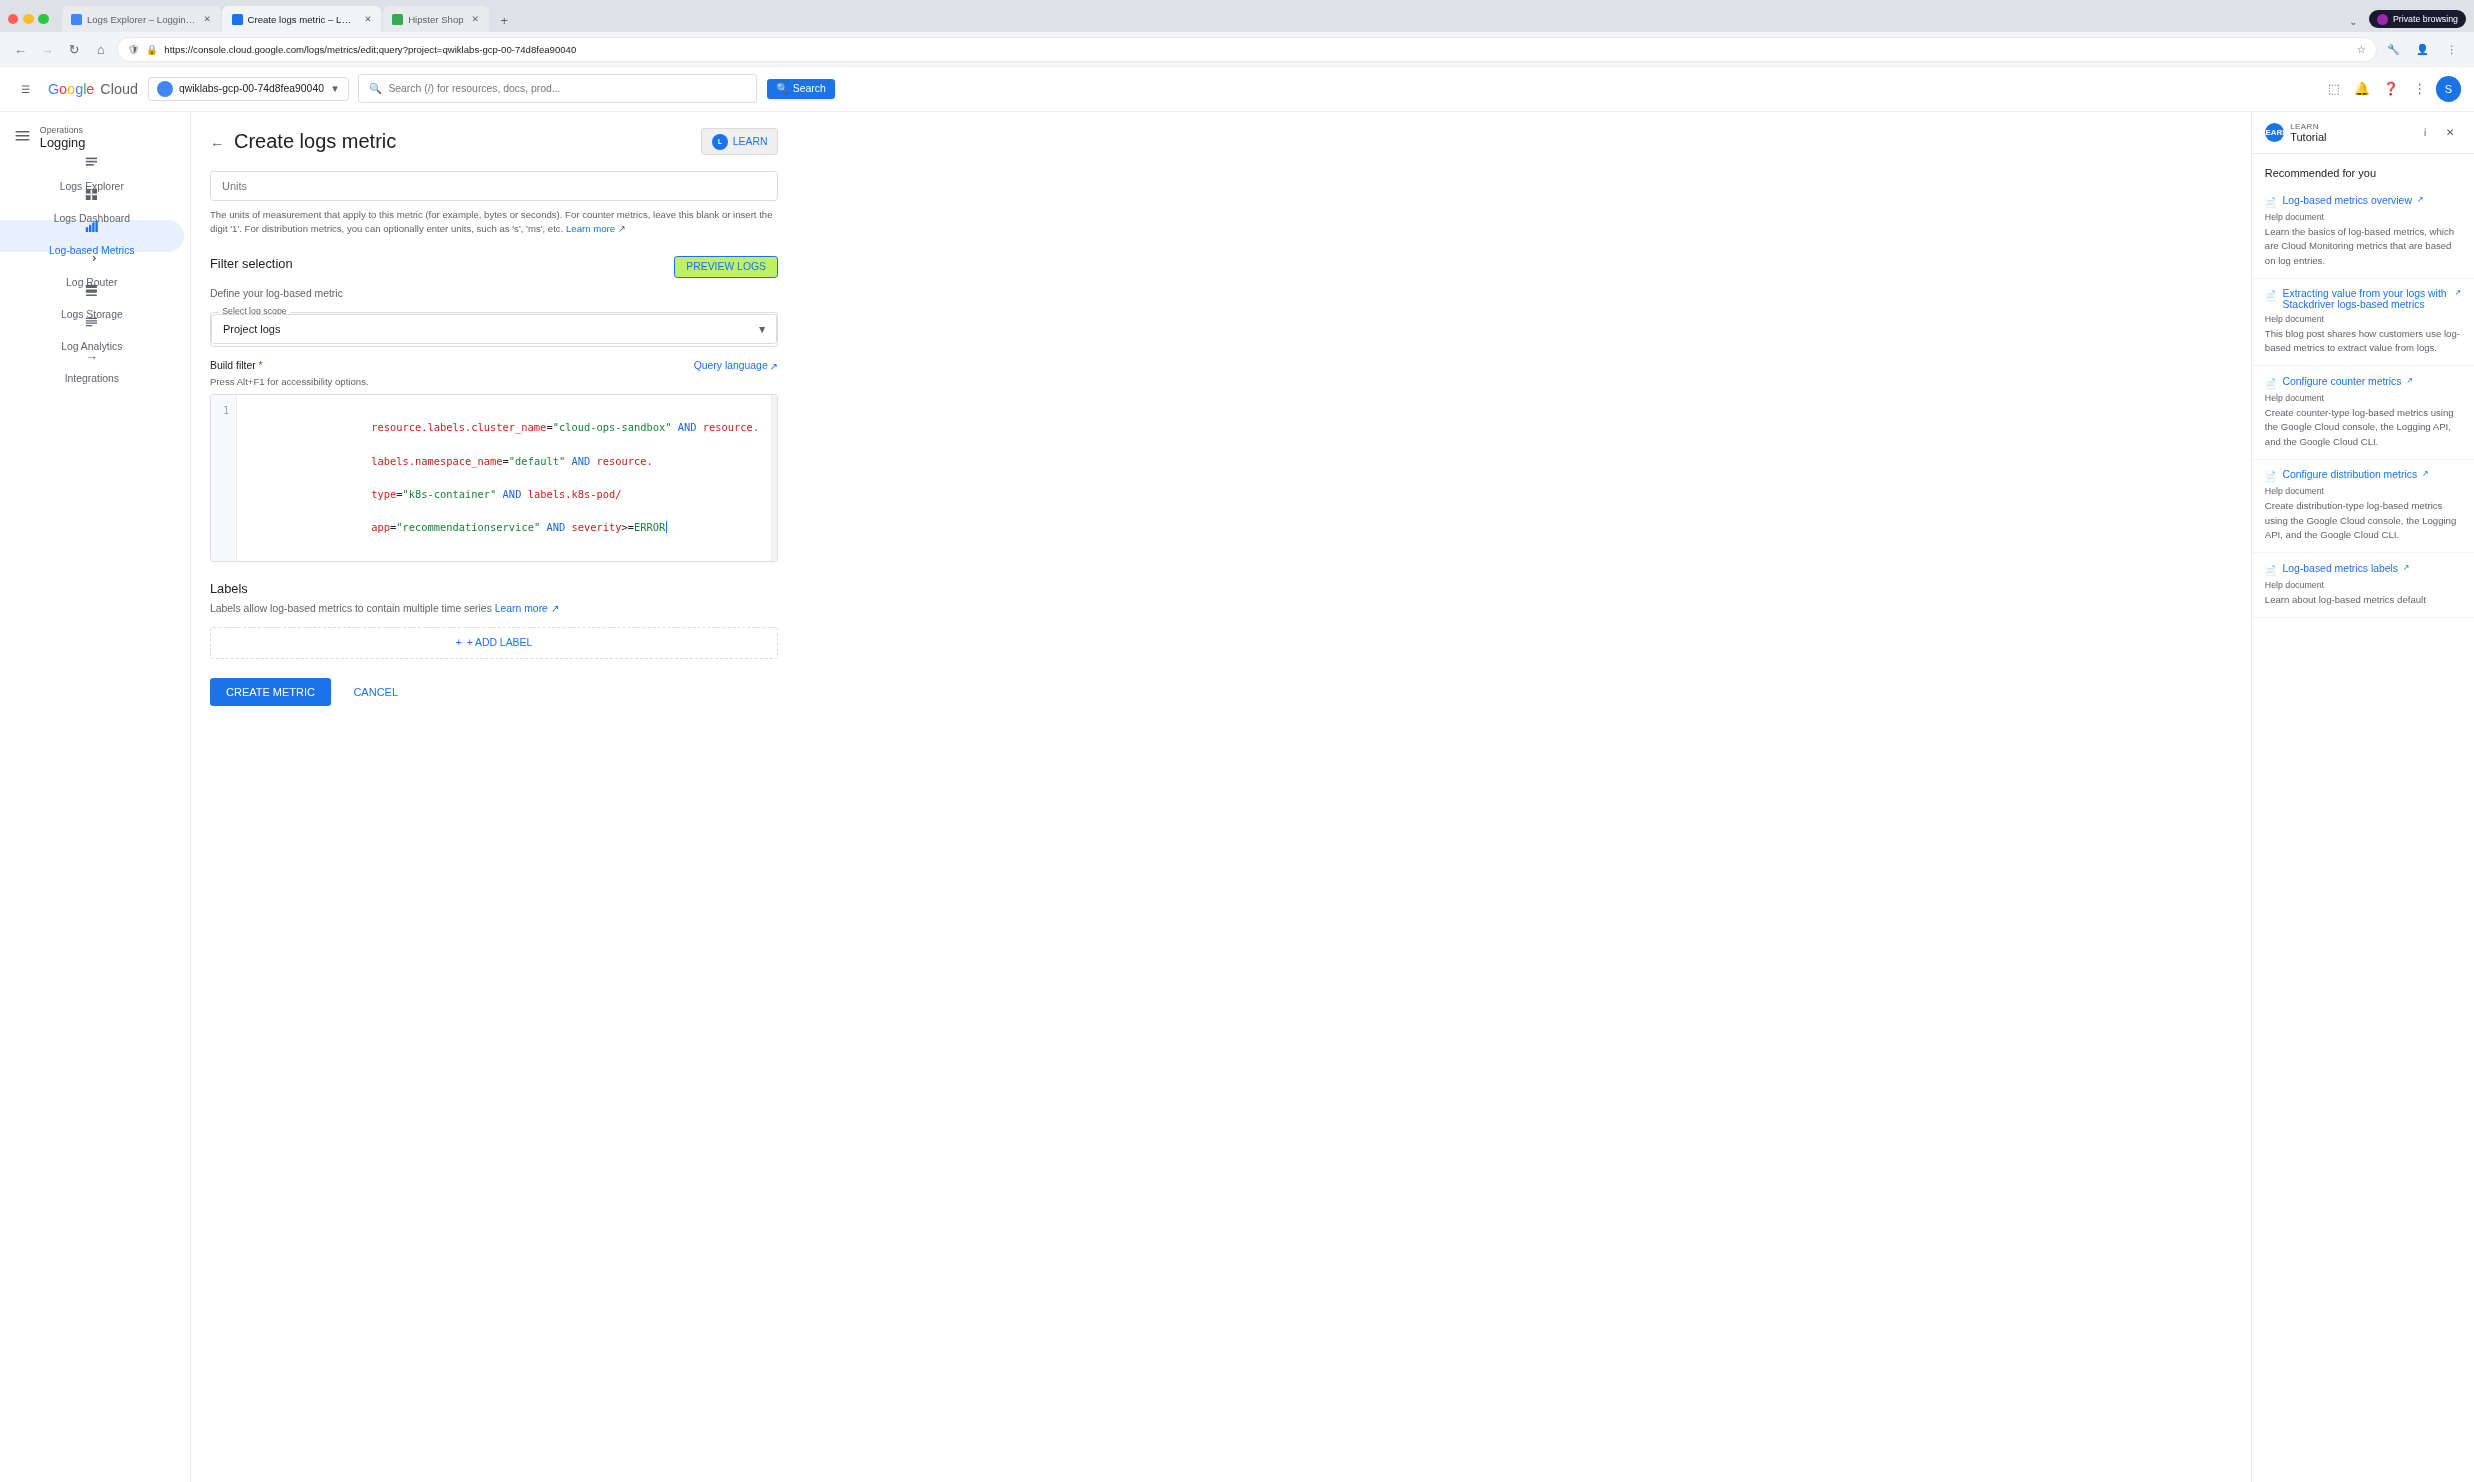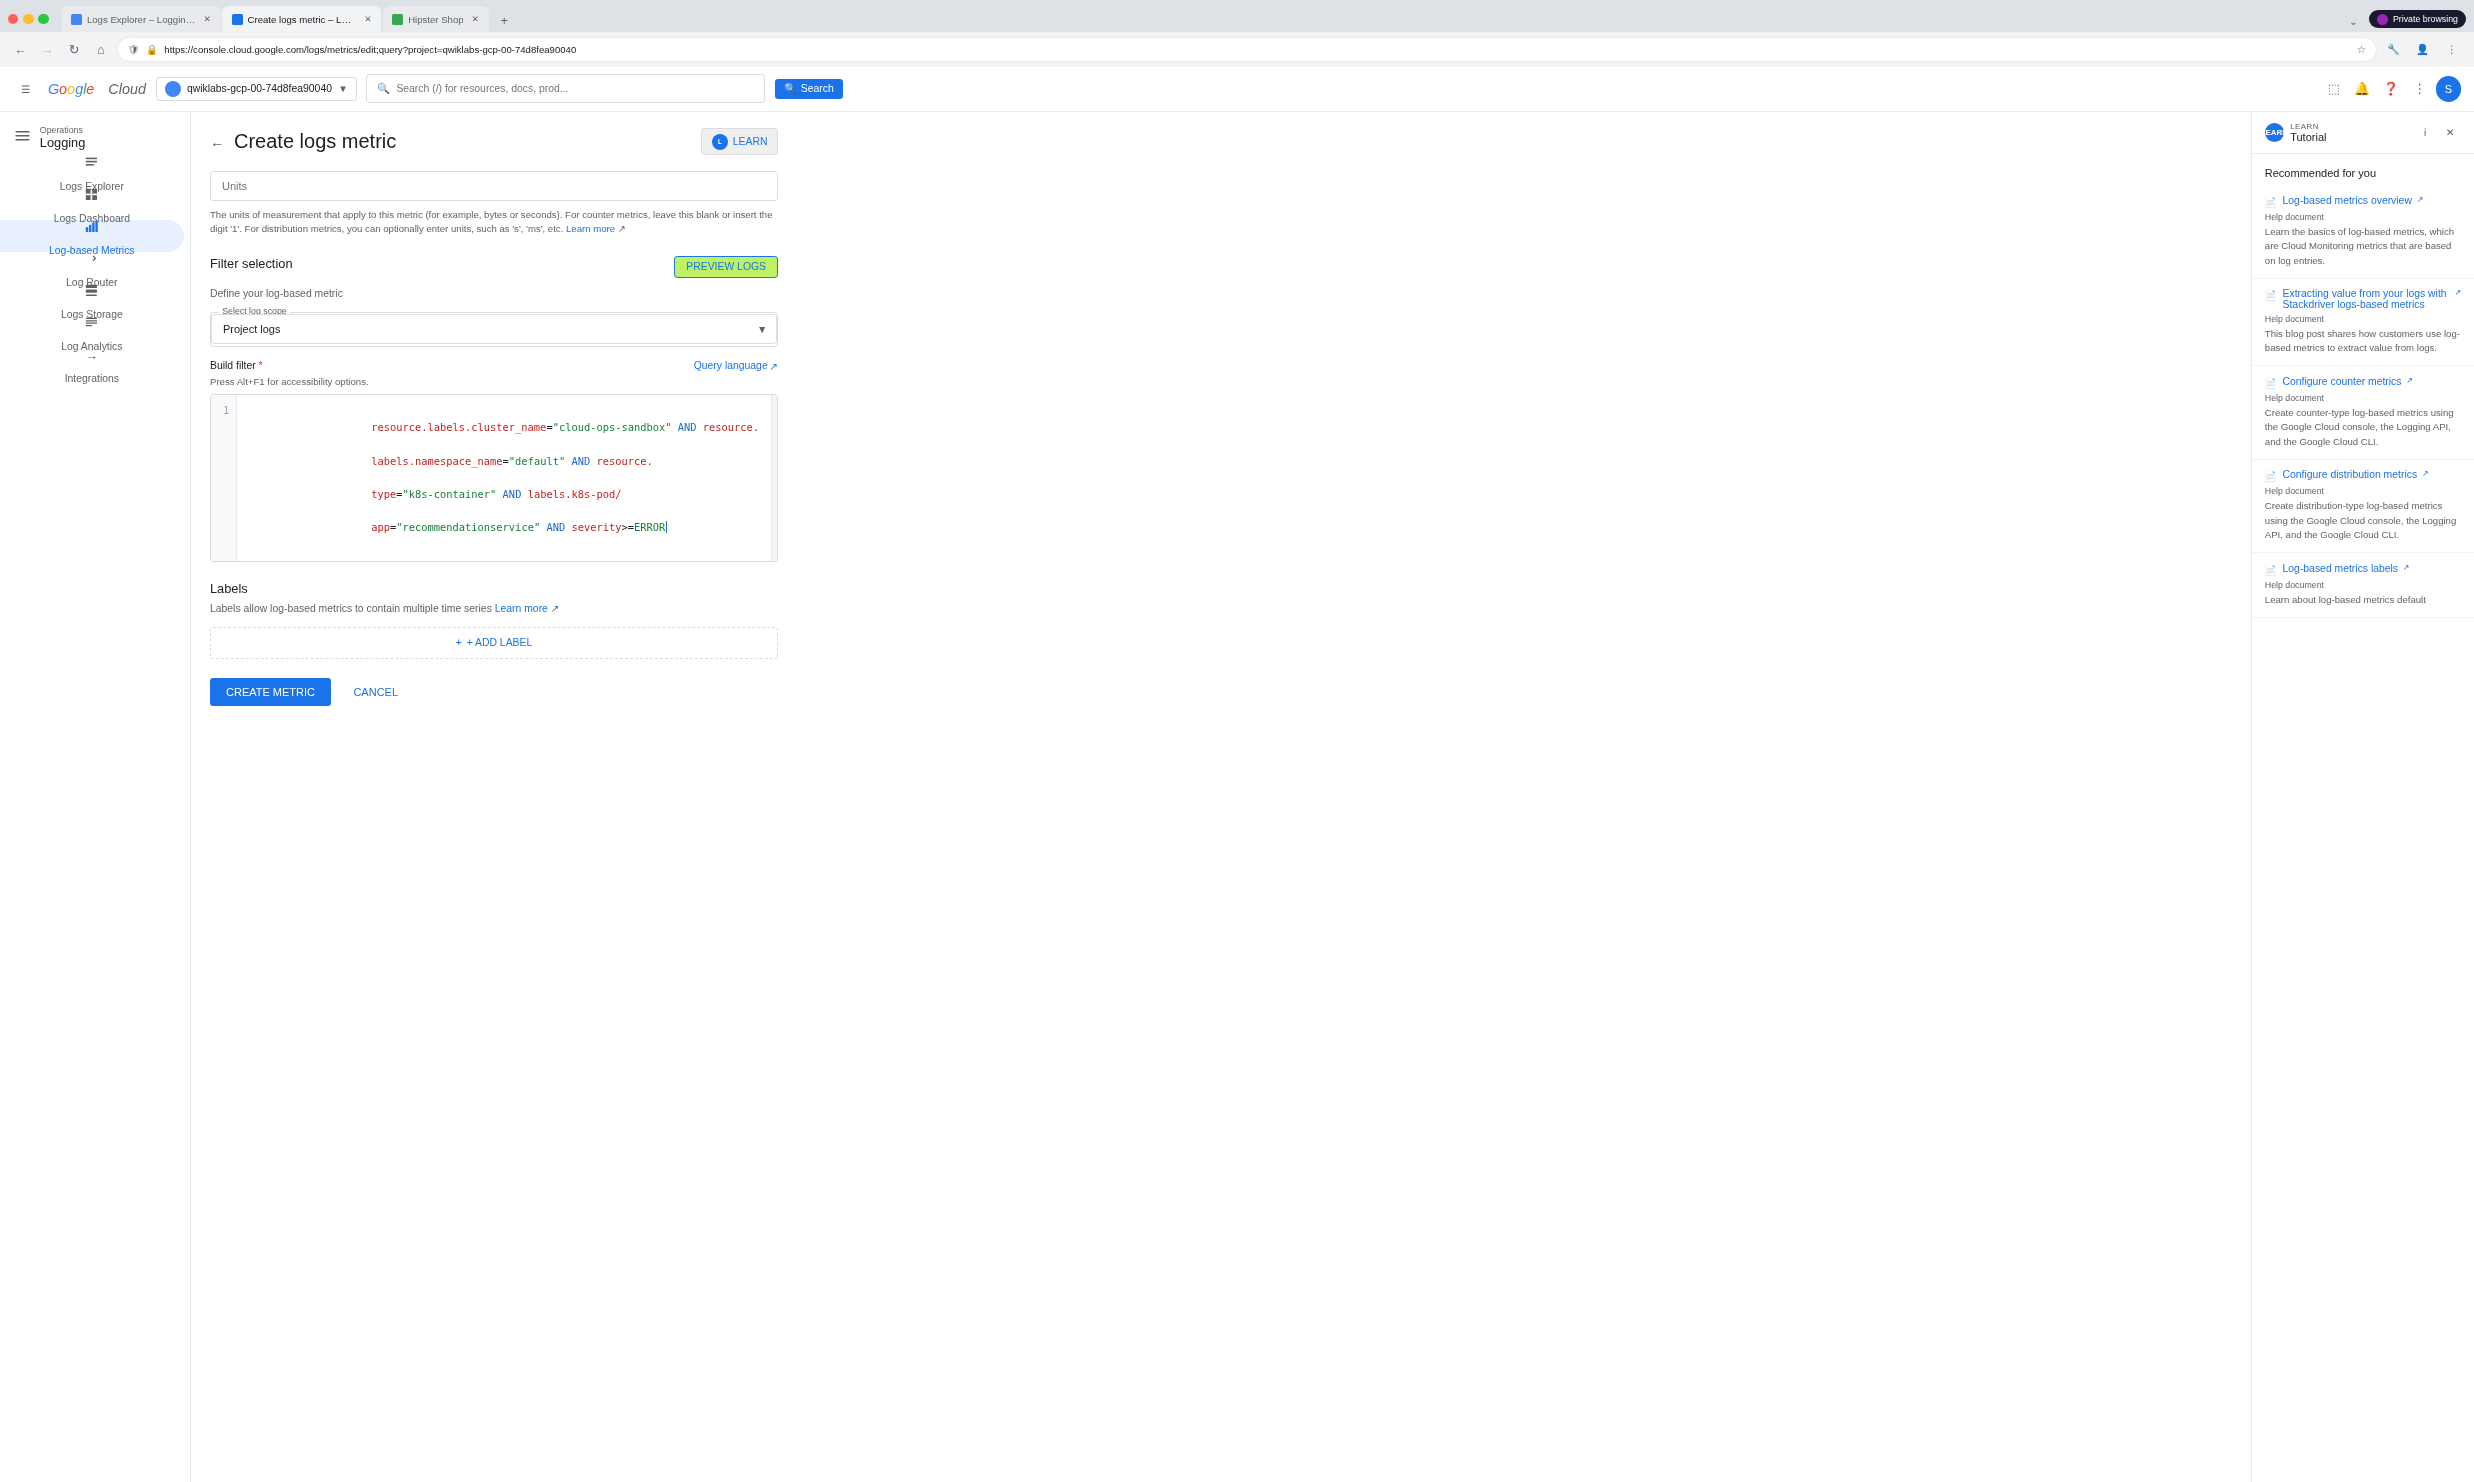--- a/index.html
+++ b/index.html
@@ -30,21 +30,21 @@
     .nav-icon-btn { width: 25.5px; height: 25.5px; display: flex; align-items: center; justify-content: center; border-radius: 50%; cursor: pointer; color: #5f6368; }
     .private-badge { display: flex; align-items: flex-start; gap: 4.8px; background: #1a1a2e; color: #fff; border-radius: 12.8px; padding: 3.2px 8px; font-size: 8.8px; }
     .private-icon { width: 11px; height: 11px; background: #9c27b0; border-radius: 50%; }
 
     
     .app-container { display: flex; height: calc(100vh - 69px); background: #fff; }
 
     
     .top-bar { display: flex; align-items: center; padding: 0 12.8px; height: 45px; background: #fff; border-bottom: 0.8px solid #e8eaed; gap: 9.6px; flex-shrink: 0; }
     .menu-icon { width: 25.5px; height: 25.5px; display: flex; align-items: center; justify-content: center; cursor: pointer; color: #5f6368; }
-    .google-cloud-logo { display: flex; align-items: flex-start; gap: 14px; font-style: italic; }
+    .google-cloud-logo { display: flex; align-items: flex-start; gap: 6px; }
     .google-text { font-size: 14.4px; font-weight: 400; }
     .google-g { color: #4285f4; }
     .google-o1 { color: #ea4335; }
     .google-o2 { color: #fbbc05; }
     .google-g2 { color: #4285f4; }
     .google-l { color: #34a853; }
     .google-e { color: #ea4335; }
     .cloud-text { color: #5f6368; font-size: 14.4px; font-weight: 400; }
     .project-selector { display: flex; align-items: center; border: 0.8px solid #dadce0; border-radius: 3.2px; padding: 3.2px 8px; gap: 6.4px; cursor: pointer; min-width: 144px; }
     .project-icon { width: 16px; height: 16px; background: #4285f4; border-radius: 50%; flex-shrink: 0; }

